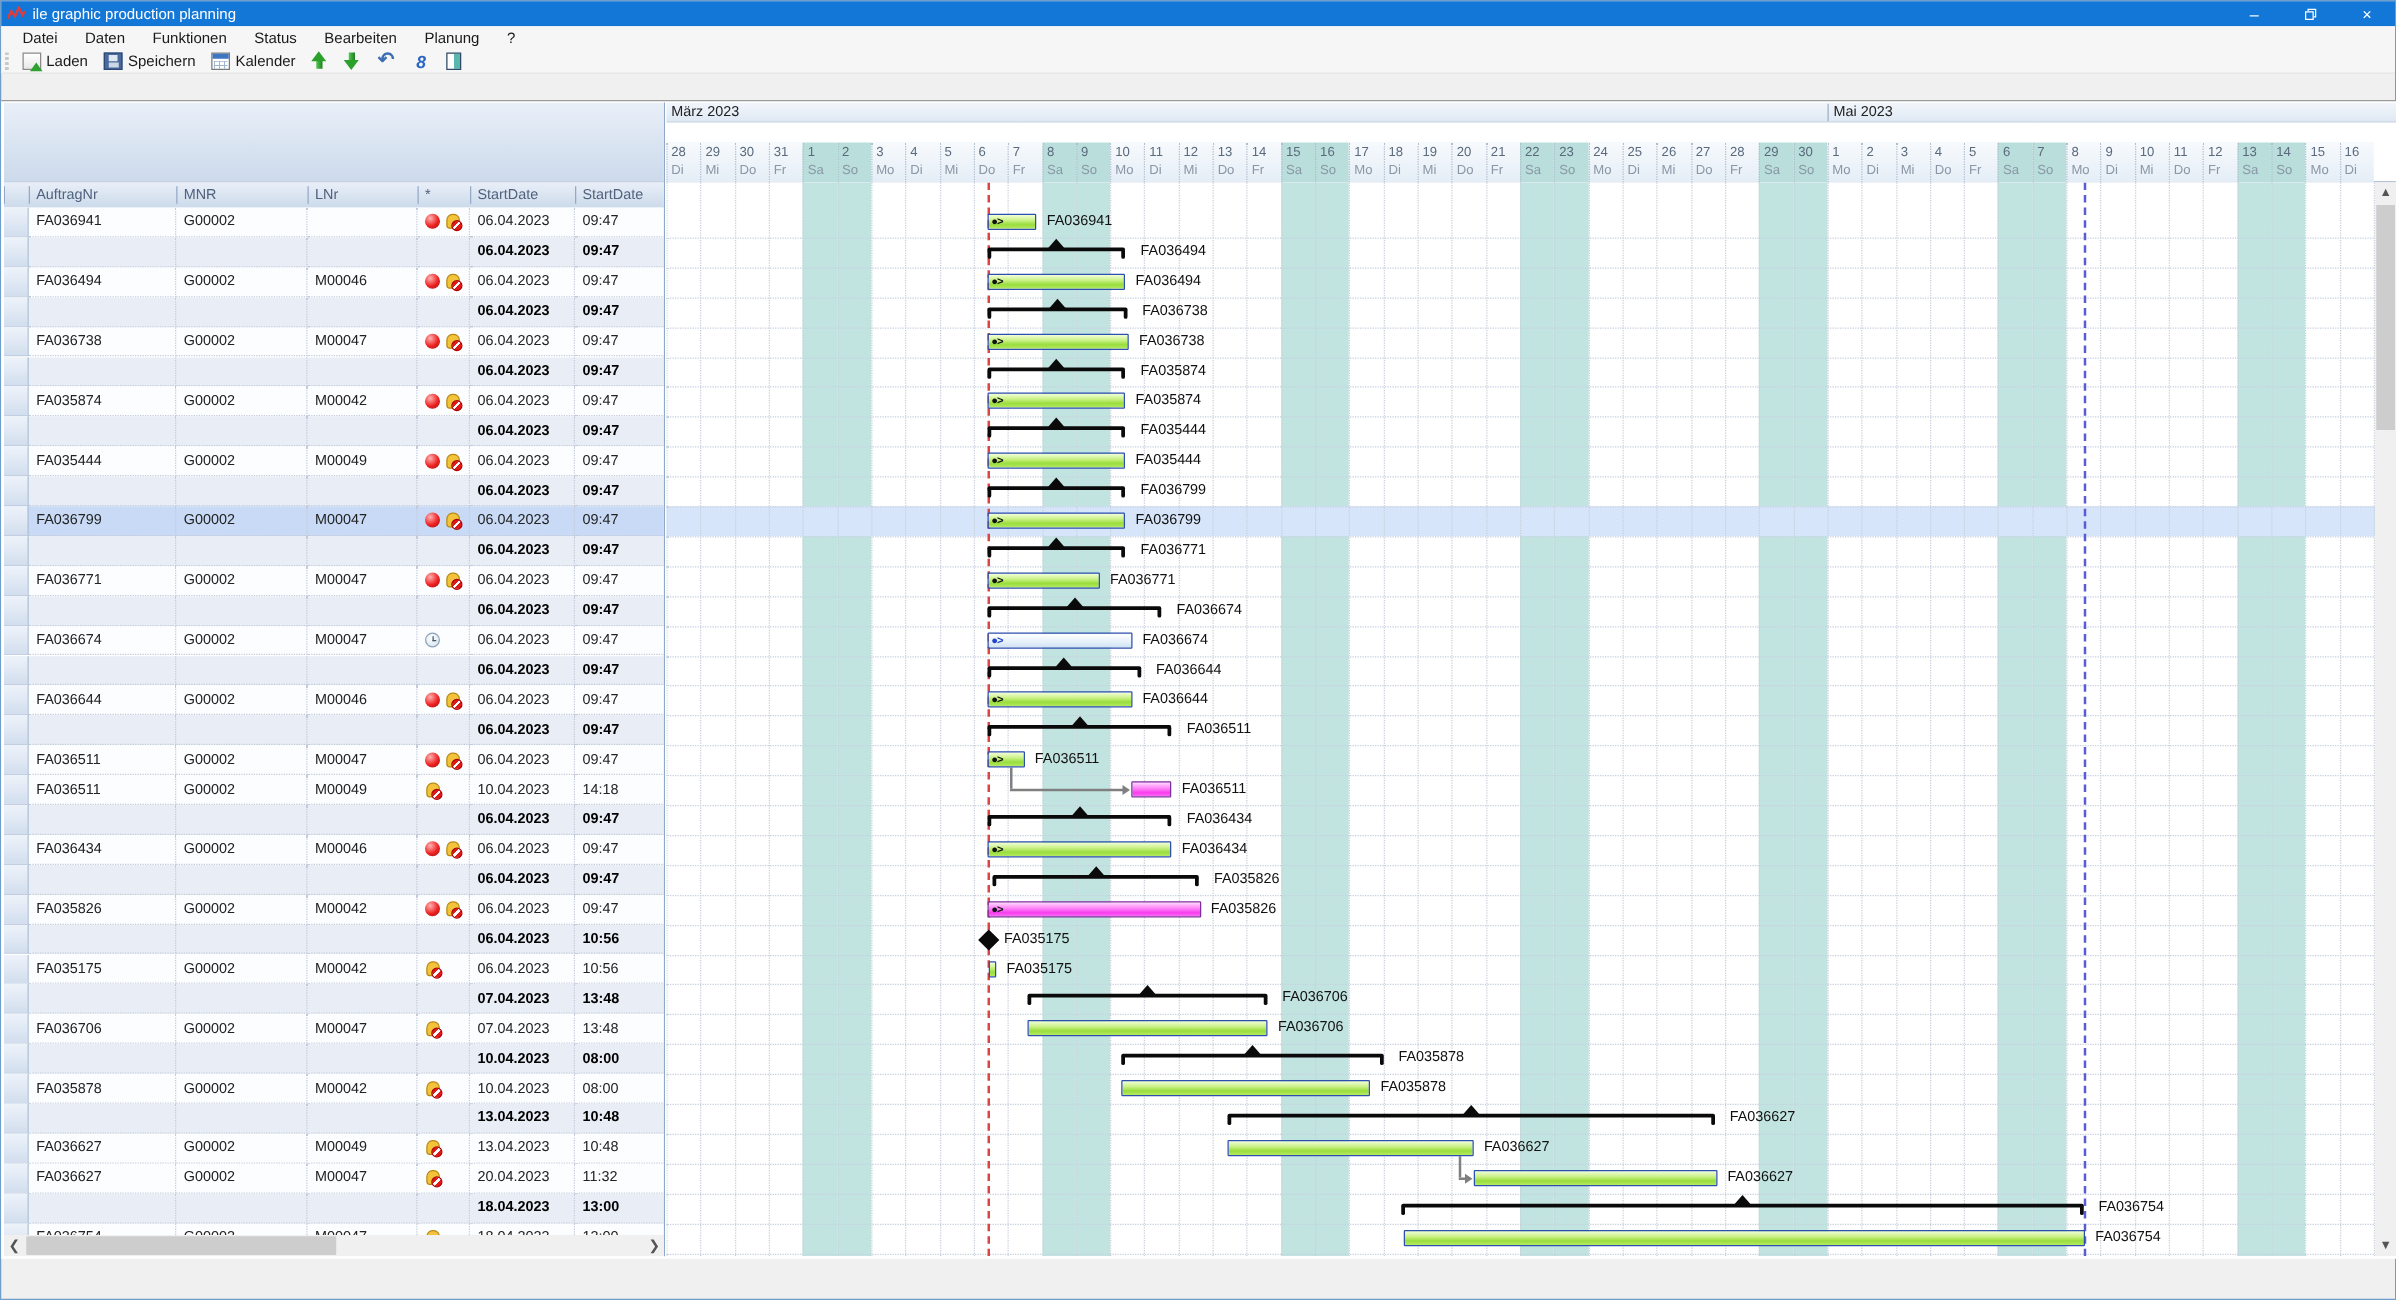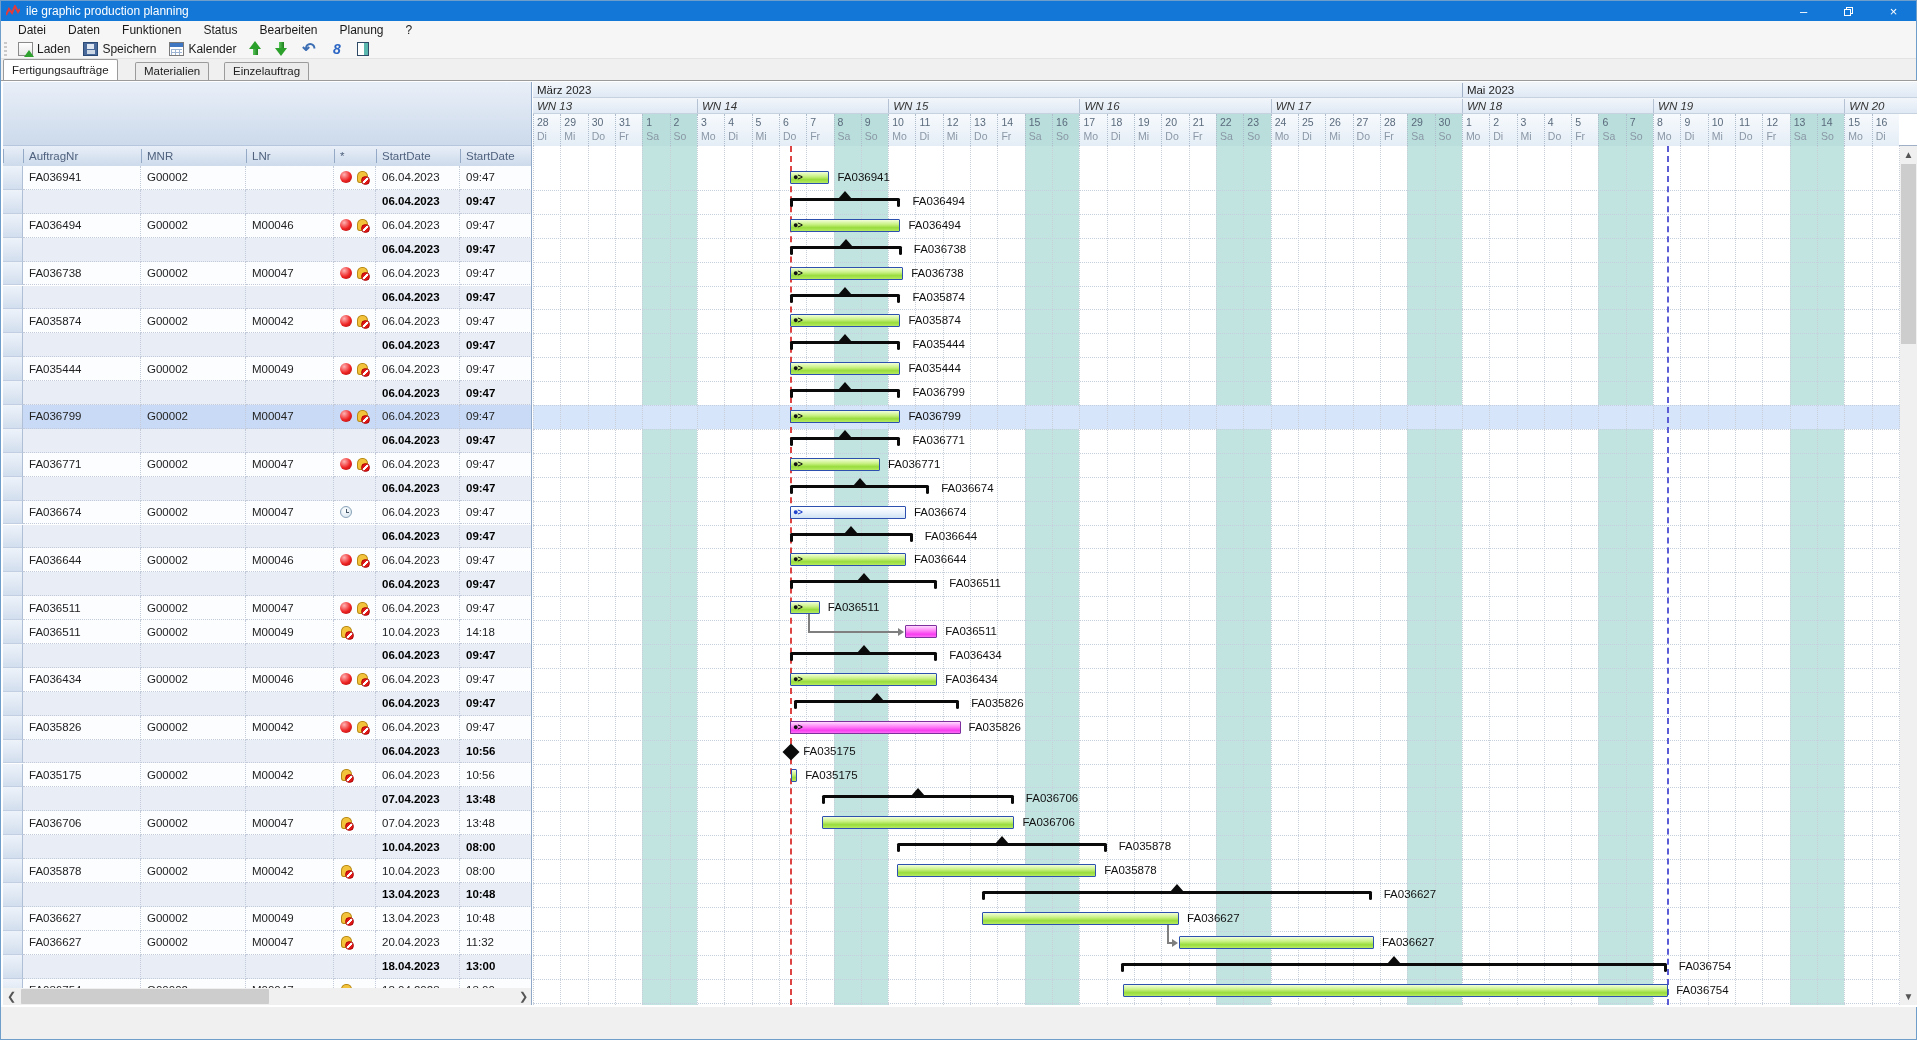--- a/index.html
+++ b/index.html
@@ -208,25 +208,20 @@
       <span class="tbtn">
         <span class="ticon icon-undo">↶</span>
       </span>
       <span class="tbtn">
         <span class="ticon icon-eight">8</span>
       </span>
       <span class="tbtn">
         <span class="ticon icon-book"></span>
       </span>
     </div>
-  <div id="tabstrip">
-      <span class="tab active" style="left: 2px;">Fertigungsaufträge</span>
-      <span class="tab" style="left: 134px;">Materialien</span>
-      <span class="tab" style="left: 223px;">Einzelauftrag</span>
-    </div>
 
   <div id="main">
 
     <div id="left-panel">
       <div id="table-topblock"></div>
       <div id="table-header">
           <span class="hcell" style="width: 20px;"></span>
           <span class="hcell" style="width: 118px;">AuftragNr</span>
           <span class="hcell" style="width: 105px;">MNR</span>
           <span class="hcell" style="width: 88px;">LNr</span>
@@ -604,30 +599,20 @@
         <span class="sb-arrow">❮</span>
         <span class="sb-arrow" style="position:absolute;right:0;">❯</span>
         <span id="table-hthumb"></span>
       </div>
     </div>
 
     <div id="gantt">
       <div id="g-months">
           <span class="m-label" style="left: 0px; width: 109.28px; border-left: none;">März 2023</span>
           <span class="m-label" style="left: 928.88px; width: 464.44px;">Mai 2023</span>
-        </div>
-      <div id="g-weeks">
-          <span class="w-label" style="left: 0px; width: 163.92px; border-left: none;">WN 13</span>
-          <span class="w-label" style="left: 163.92px; width: 191.24px;">WN 14</span>
-          <span class="w-label" style="left: 355.16px; width: 191.24px;">WN 15</span>
-          <span class="w-label" style="left: 546.4px; width: 191.24px;">WN 16</span>
-          <span class="w-label" style="left: 737.64px; width: 191.24px;">WN 17</span>
-          <span class="w-label" style="left: 928.88px; width: 191.24px;">WN 18</span>
-          <span class="w-label" style="left: 1120.12px; width: 191.24px;">WN 19</span>
-          <span class="w-label" style="left: 1311.36px; width: 81.96px;">WN 20</span>
         </div>
       <div id="g-days">
           <span class="dcell" style="left: 0px; width: 27.32px;">
             <span class="dn">28</span>
             <span class="dw">Di</span>
           </span>
           <span class="dcell" style="left: 27.32px; width: 27.32px;">
             <span class="dn">29</span>
             <span class="dw">Mi</span>
           </span>

